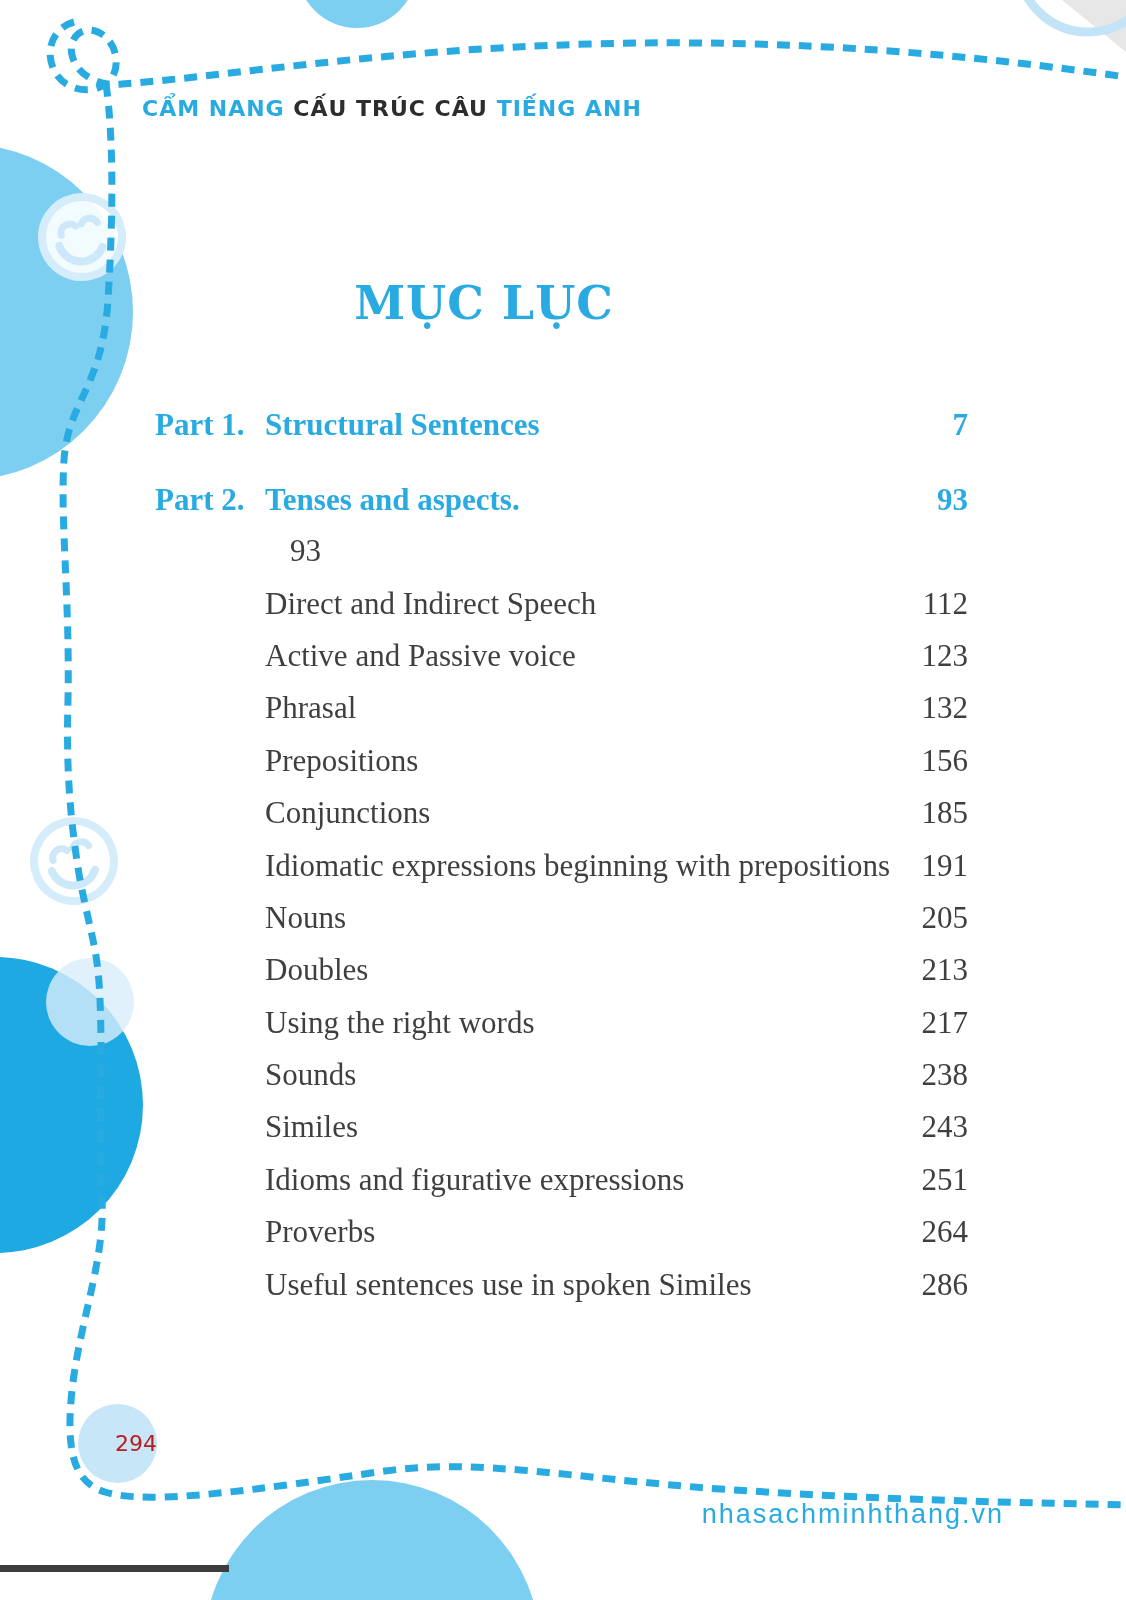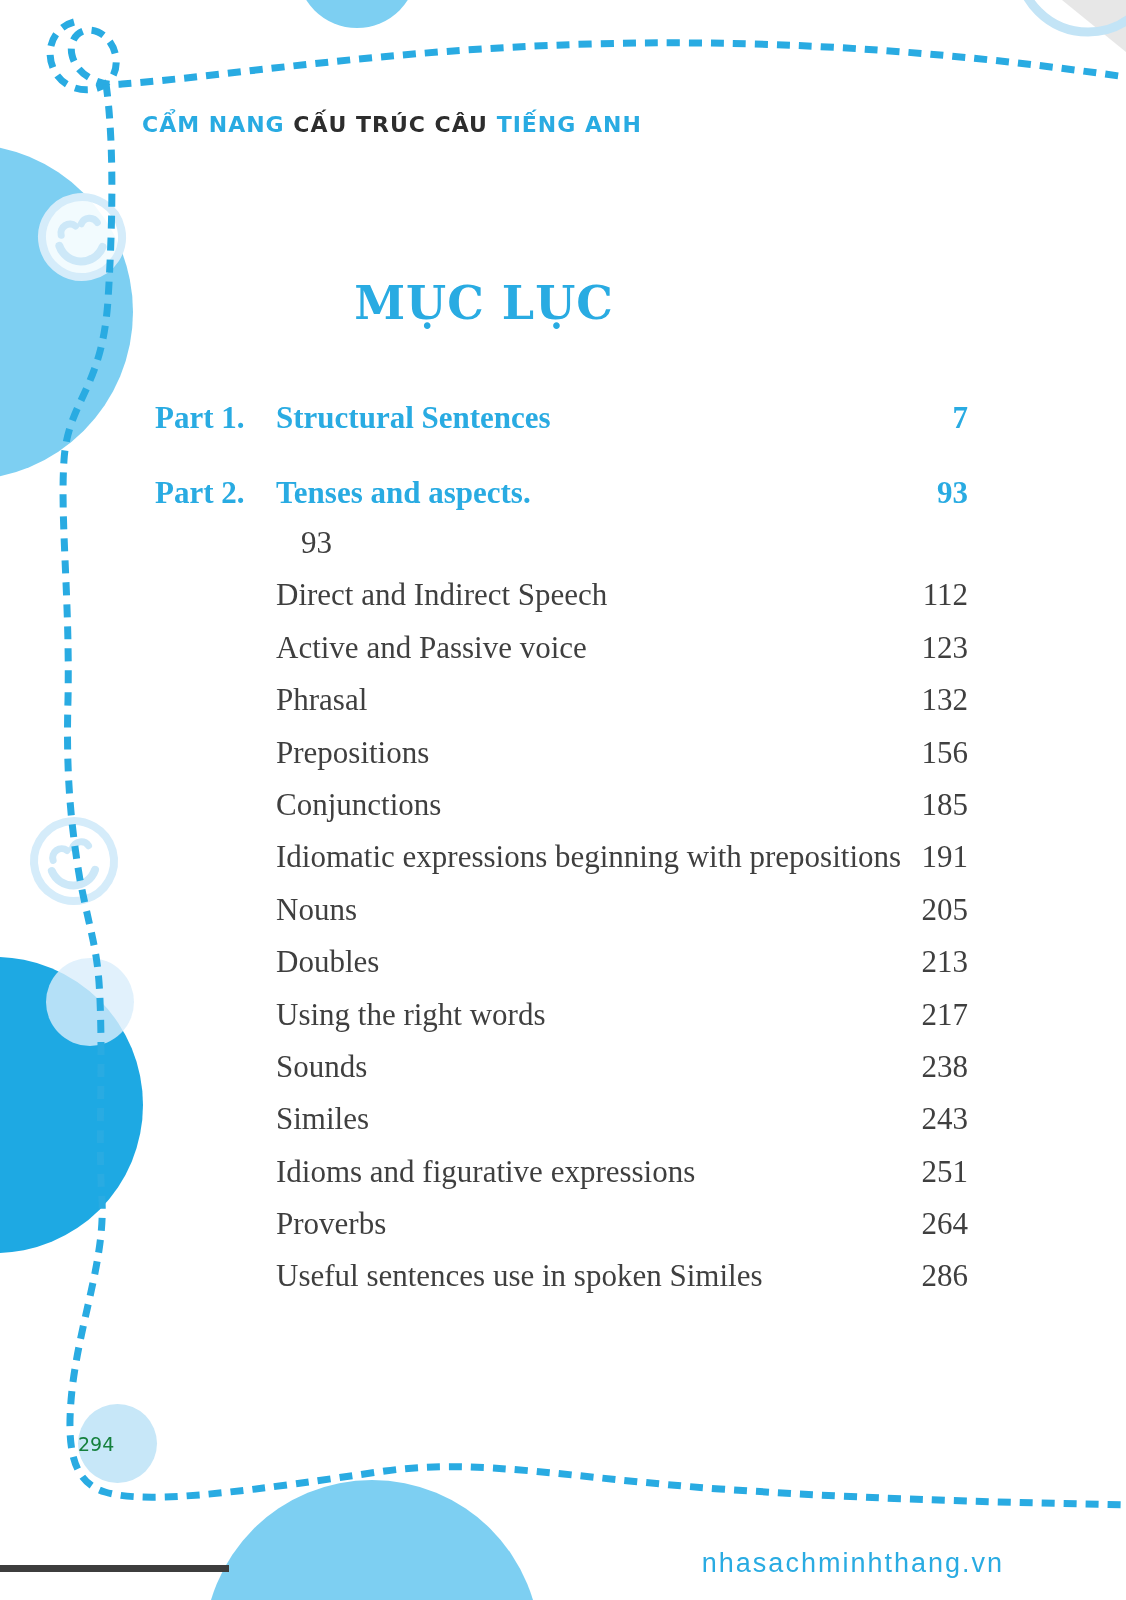--- a/index.html
+++ b/index.html
@@ -8,56 +8,56 @@
     background:#ffffff;
     font-family:"Liberation Sans","DejaVu Sans",sans-serif;
   }
   .deco{position:absolute;left:0;top:0;width:1126px;height:1600px;z-index:0;}
   .content{position:absolute;left:0;top:0;width:1126px;height:1600px;z-index:1;}
 
   
   .brand{
     position:absolute;left:142px;top:96px;
     font-family:"DejaVu Sans","Liberation Sans",sans-serif;
-    font-size:22px;font-weight:700;letter-spacing:1px;white-space:nowrap;margin-top:16px;
+    font-size:22px;font-weight:700;letter-spacing:1px;white-space:nowrap;
   }
   .brand .lt{color:var(--accent);}
   .brand .dk{color:#2d2d2d;}
 
   
   .page-title{
     position:absolute;left:0;top:276px;width:968px;text-align:center;
     font-family:"DejaVu Serif","Liberation Serif",serif;
     font-size:46px;font-weight:700;color:var(--accent);
     letter-spacing:1px;
   }
 
   
   .toc{
     position:absolute;left:155px;top:400px;width:813px;
     font-family:"Liberation Serif","DejaVu Serif",serif;
     font-size:31px;color:#3f3f3f;
   }
-  .toc-row{display:flex;align-items:flex-start;height:52.4px;gap:11px;}
+  .toc-row{display:flex;align-items:center;height:52.4px;}
   .toc-row .col-label{flex:0 0 110px;}
   .toc-row .col-title{flex:1 1 auto;white-space:nowrap;}
   .toc-row .col-page{flex:0 0 auto;text-align:right;min-width:56px;}
   .part-row{height:50px;font-weight:700;color:var(--accent);}
   .part-row.gap-after{margin-bottom:25px;}
   .item-row .col-page{font-variant-numeric:lining-nums;}
 
   
   .page-badge{
     position:absolute;left:78px;top:1404px;width:79px;height:79px;border-radius:50%;
-    background:#c7e7f8;display:flex;align-items:center;justify-content:flex-start;
+    background:#c7e7f8;display:flex;align-items:center;justify-content:flex-end;
     font-family:"DejaVu Sans","Liberation Sans",sans-serif;
-    font-size:19px;color:#15803d;
+    font-size:22px;color:#b91c1c;
   }
   .website{
-    position:absolute;right:122px;top:1548px;
+    position:absolute;right:122px;top:1499px;
     font-size:27px;letter-spacing:2px;color:var(--accent);
     font-family:"Liberation Sans","DejaVu Sans",sans-serif;
   }
   .bottom-rule{
     position:absolute;left:0;top:1565px;width:229px;height:7px;background:#3d3d3d;
   }
 </style>
 </head>
 <body style="--accent: #29abe2;">
 

